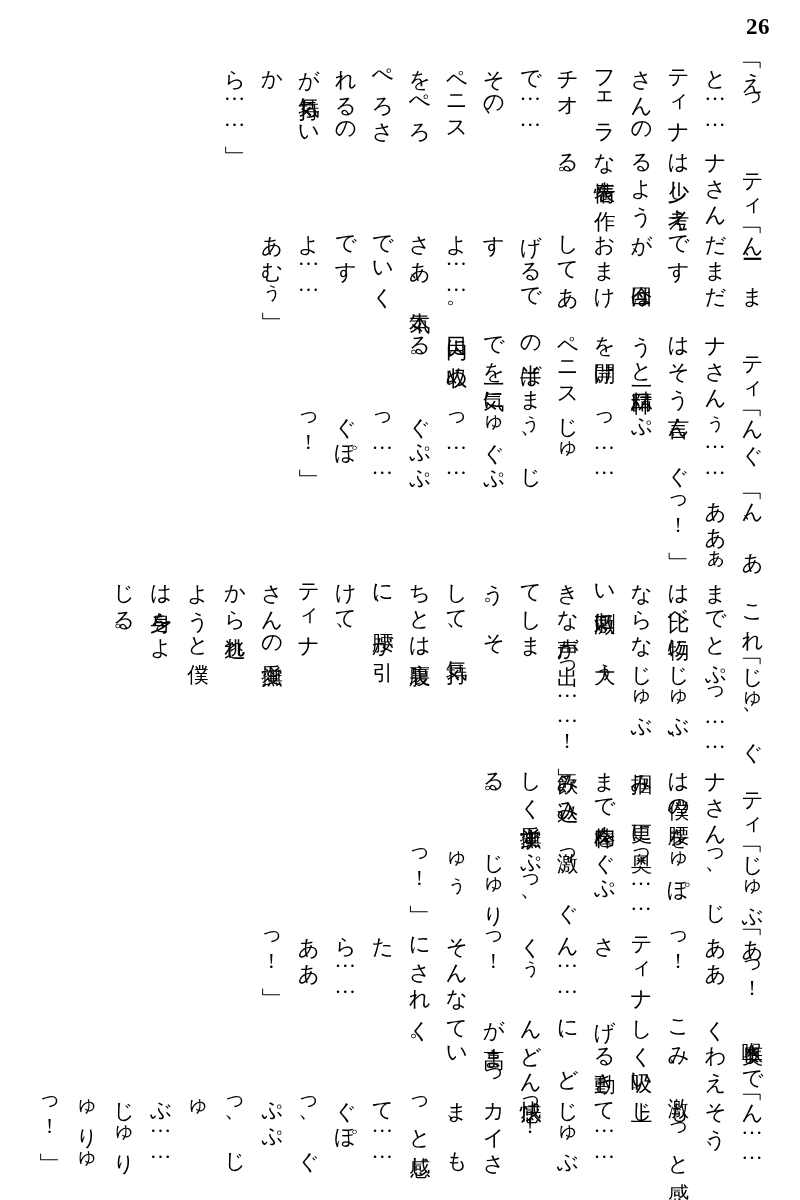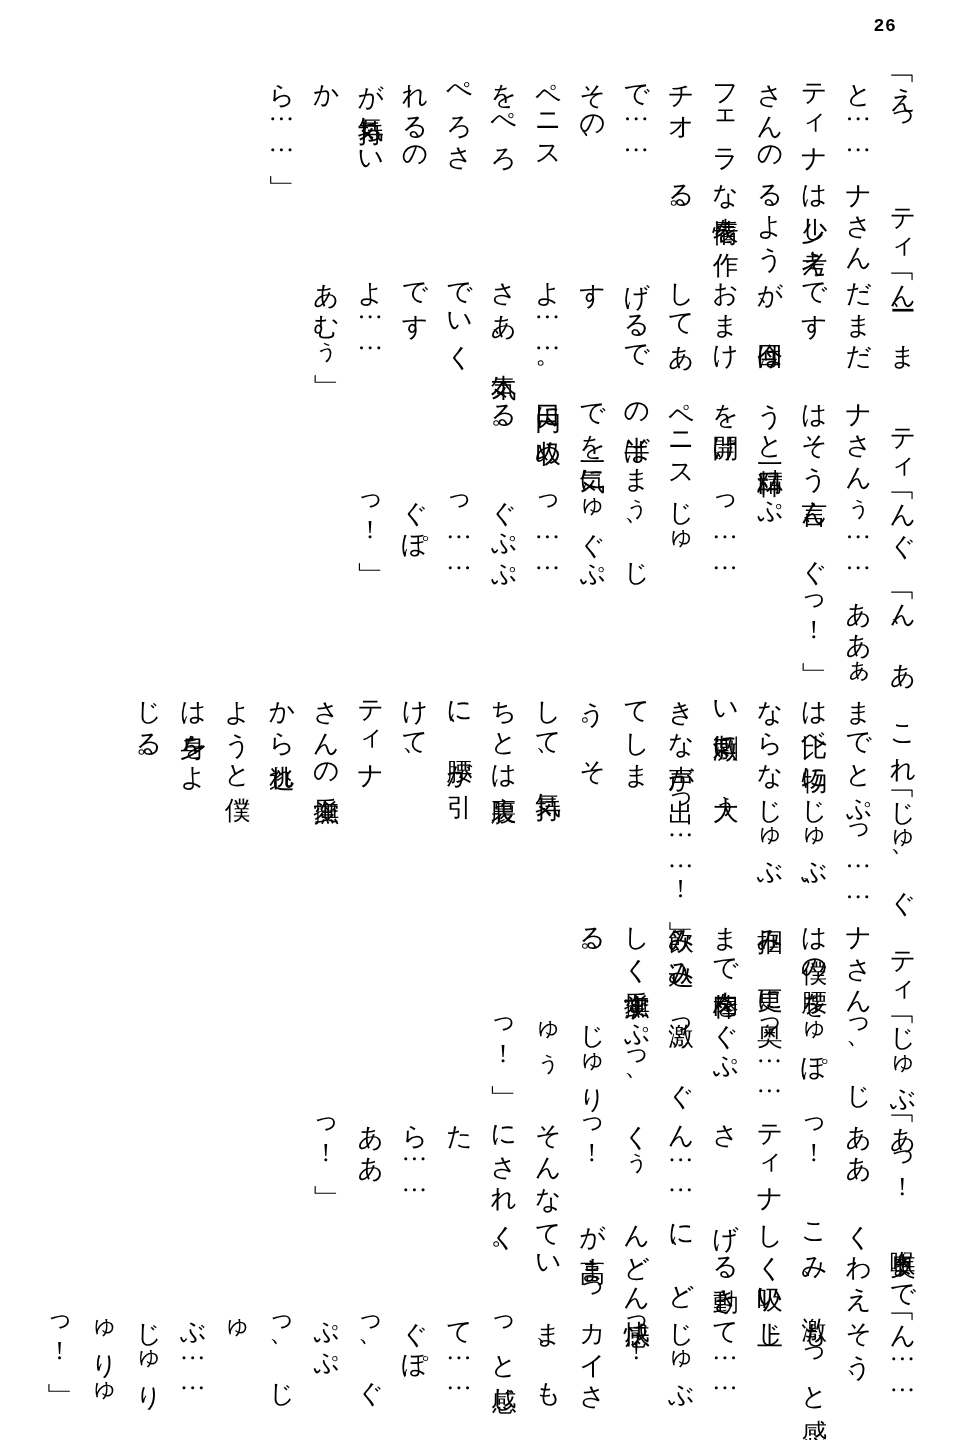--- a/index.html
+++ b/index.html
@@ -20,24 +20,24 @@
     width: 800px;
     height: 1200px;
     position: relative;
     box-sizing: border-box;
     background: #fff;
   }
 
   .page-number {
     position: absolute;
     top: 14px;
-    right: 53px;
-    font-size: 15px;
+    right: 30px;
+    font-size: 23px;
     font-weight: bold;
-    font-family: Liberation Mono, monospace;
+    font-family: Liberation Serif, serif;
     letter-spacing: 0.5px;
   }
 
   .text-body {
     position: absolute;
     top: 55px;
     right: 30px;
     left: 30px;
     bottom: 30px;
 

